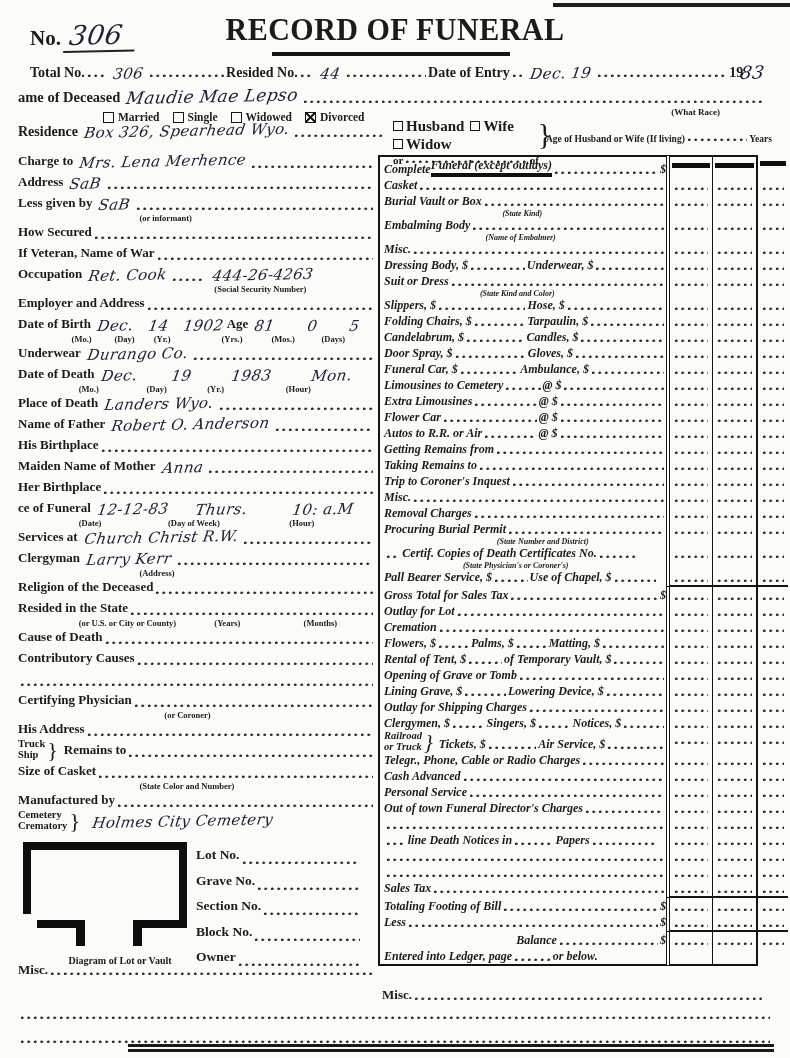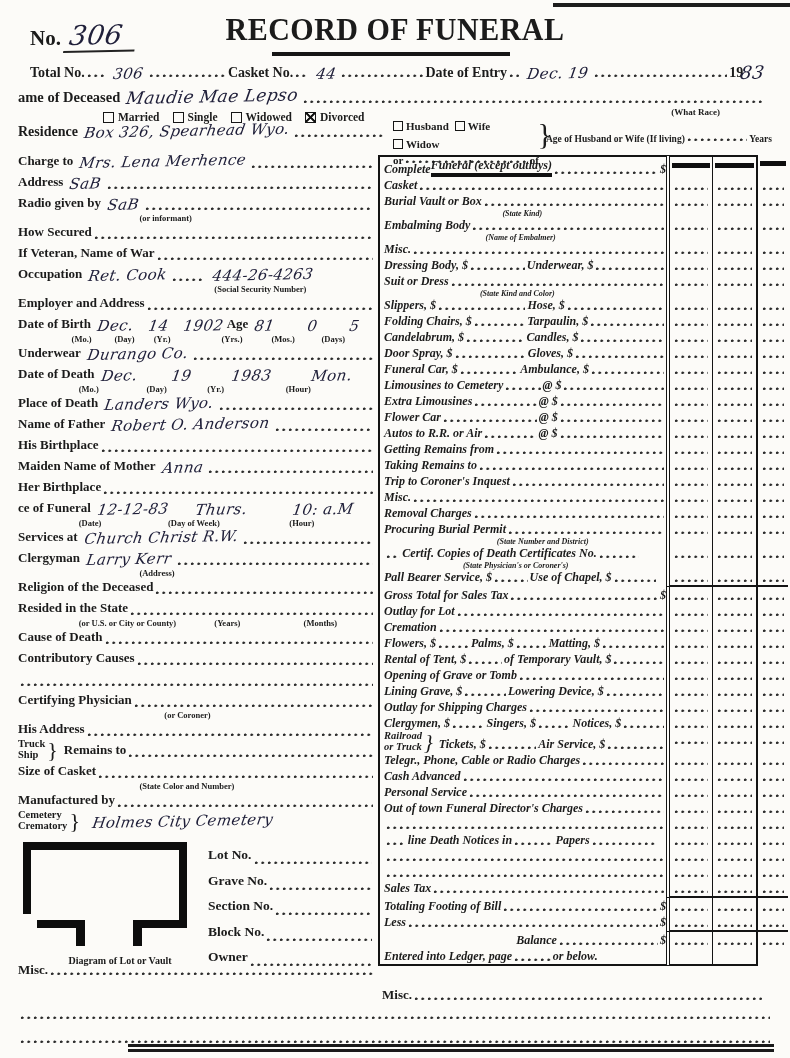--- a/index.html
+++ b/index.html
@@ -35,21 +35,21 @@
   .title-rule{position:absolute;left:272px;top:52px;width:238px;height:4px;background:#161616;}
 
   #entry-row{position:absolute;left:30px;right:22px;top:62px;display:flex;align-items:flex-end;font-size:14px;}
   #entry-row .dots{margin-bottom:2px;}
   #name-row{position:absolute;left:18px;right:24px;top:88px;font-size:14.5px;}
   #name-row .hw{font-size:17px;}
   #name-row .race{position:absolute;right:46px;top:19px;font-size:9px;}
   #marital-row{position:absolute;left:103px;top:111px;display:flex;}
   #residence-row{position:absolute;left:18px;top:124px;width:367px;font-size:14px;}
   #spouse-block{position:absolute;left:393px;top:117px;width:146px;}
-  #spouse-block .chkline .cbitem{margin-right:6px;font-size:11px;}
+  #spouse-block .chkline .cbitem{margin-right:6px;font-size:15px;}
   #spouse-block .chkline .cb{width:8px;height:8px;margin-right:3px;}
   #spouse-block .orline{display:flex;align-items:flex-end;font-size:11px;margin-top:1px;}
   #spouse-block .bsym2{position:absolute;right:-13px;top:0px;font-size:30px;font-weight:400;}
   #age-row{position:absolute;left:546px;top:133px;width:226px;display:flex;align-items:flex-end;font-size:9.5px;}
 
   #left-col{position:absolute;left:18px;top:150px;width:357px;}
   #left-col .frow .line{font-size:13px;line-height:20px;min-height:21px;}
   #left-col .subrow{height:8px;}
 
   #charges{position:absolute;left:378px;top:155px;width:410px;}
@@ -64,21 +64,21 @@
   #charges .mspill{width:32px;border-left:2px solid #141414;}
   #charges .mcell .dots{height:13px;margin-top:2px;}
   #charges .mcell .bar{height:5px;margin-top:6px;background:#0e0e0e;}
   #charges .crow.first .ccontent,#charges .crow.first .m1,#charges .crow.first .m2{border-top:2px solid #141414;}
   #charges .crow.last .ccontent,#charges .crow.last .m1,#charges .crow.last .m2{border-bottom:2.5px solid #141414;}
   #charges .crow.mline .m1,#charges .crow.mline .m2,#charges .crow.mline .mspill{border-bottom:2px solid #141414;}
   .u{border-bottom:4px solid #101010;padding-bottom:0px;}
 
   #lot-diagram{position:absolute;left:18px;top:836px;}
   #diagram-caption{position:absolute;left:40px;top:955px;width:160px;text-align:center;font-size:10px;}
-  #lot-fields{position:absolute;left:208px;top:842px;width:166px;}
+  #lot-fields{position:absolute;left:196px;top:842px;width:166px;}
   #lot-fields .line{font-size:13.5px;line-height:25.5px;min-height:25.5px;}
   #misc-left{position:absolute;left:18px;top:962px;width:357px;}
   #misc-left .line,#misc-bottom .line{font-size:13px;}
   #misc-bottom{position:absolute;left:382px;top:987px;width:382px;}
   .dotline{position:absolute;height:14px;}
   #dotline1{left:18px;top:1008px;width:754px;}
   #dotline2{left:18px;top:1032px;width:754px;}
   #bottom-rule{position:absolute;left:128px;top:1044px;width:646px;height:8px;
       border-top:3px solid #1a1a1a;border-bottom:3px solid #1a1a1a;box-sizing:border-box;}
 </style>
@@ -95,21 +95,21 @@
   </div>
 
   <h1>RECORD OF FUNERAL</h1>
   <div class="title-rule"></div>
 
   <div id="entry-row">
     <span class="lbl">Total No.</span>
     <span class="dots" style="flex:.18"></span>
     <span class="hw">306</span>
     <span class="dots" style="flex:.75"></span>
-    <span class="lbl">Casket No.</span>
+    <span class="lbl">Resided No.</span>
     <span class="dots" style="flex:.12"></span>
     <span class="hw">44</span>
     <span class="dots" style="flex:.8"></span>
     <span class="lbl">Date of Entry</span>
     <span class="dots" style="flex:.1"></span>
     <span class="hw">Dec. 19</span>
     <span class="dots" style="flex:1.3"></span>
     <span class="lbl">19</span>
     <span class="hw" style="font-size:18px;margin-left:-4px">83</span>
   </div>
@@ -185,21 +185,21 @@
       </div>
       <div class="frow">
         <div class="line">
           <span class="lbl">Address</span>
           <span class="hw">SaB</span>
           <span class="dots" style="flex: 1 1 0%;"></span>
         </div>
       </div>
       <div class="frow">
         <div class="line">
-          <span class="lbl">Radio given by</span>
+          <span class="lbl">Less given by</span>
           <span class="hw">SaB</span>
           <span class="dots" style="flex: 1 1 0%;"></span>
         </div>
         <div class="subrow">
           <span style="left: 34%;">(or informant)</span>
         </div>
       </div>
       <div class="frow">
         <div class="line">
           <span class="lbl">How Secured</span>

